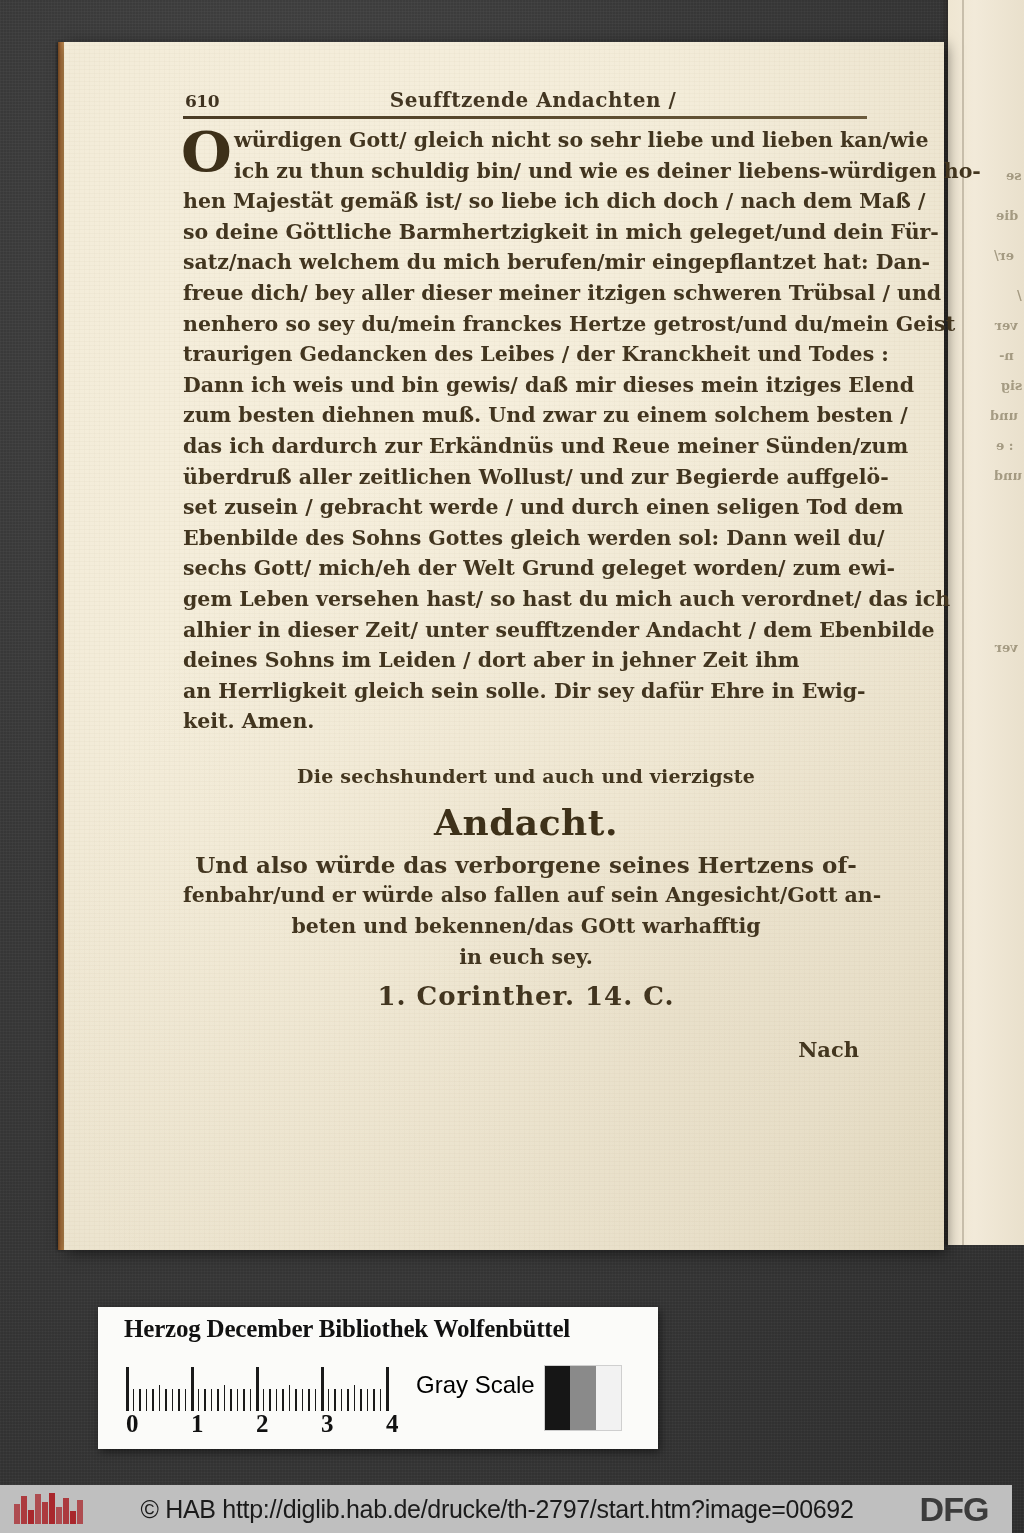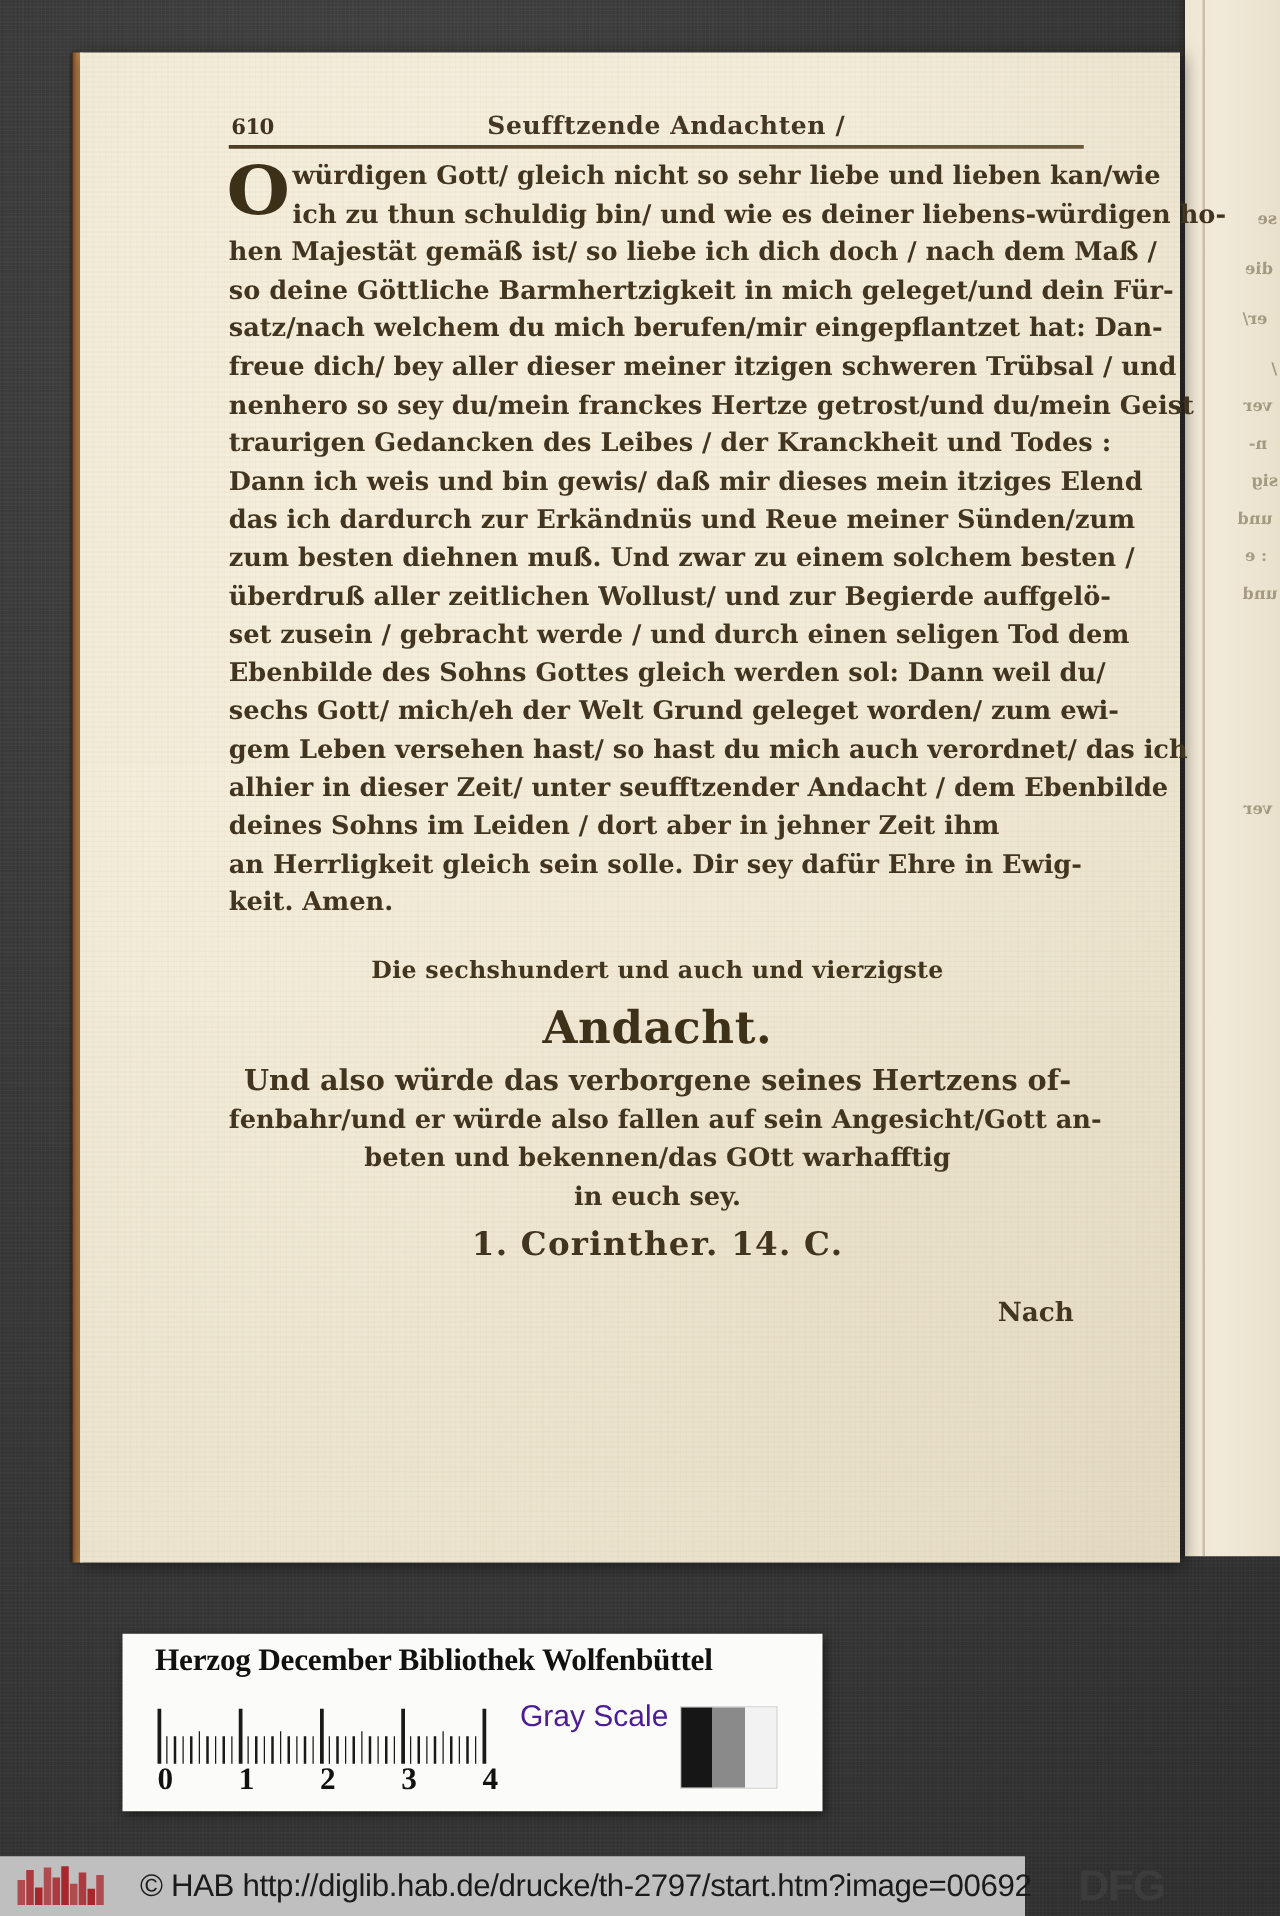--- a/index.html
+++ b/index.html
@@ -233,40 +233,40 @@
   }
   #ruler-digits span {
     position: absolute;
     font-size: 25px;
     font-weight: bold;
     color: #111;
     font-family: "Liberation Serif", serif;
   }
   #grayscale-label {
     position: absolute;
-    left: 318px; top: 53px;
+    left: 318px; top: 64px;
     font-size: 24px;
-    color: #4c1d95;
+    color: #000000;
     font-family: "Liberation Sans", sans-serif;
     white-space: nowrap;
   }
   #gray-patch {
     position: absolute;
     left: 446px; top: 58px;
     width: 76px; height: 64px;
     display: flex;
     border: 1px solid #cfcfcf;
   }
   #gray-patch i { display: block; height: 100%; flex: 1; }
 
   
   #footer {
     position: absolute;
     left: 0; top: 1485px;
-    width: 820px; height: 48px;
+    width: 1012px; height: 48px;
     background: #bfbfbf;
     display: flex;
     align-items: center;
   }
   #hab-logo {
     width: 112px; height: 48px;
     position: relative;
     flex: 0 0 112px;
   }
   #hab-logo i {
@@ -333,22 +333,22 @@
     <span class="initial">O</span>
     <span class="ln">würdigen Gott/ gleich nicht so sehr liebe und lieben kan/wie</span>
     <span class="ln">ich zu thun schuldig bin/ und wie es deiner liebens‐würdigen ho‐</span>
     <span class="ln">hen Majestät gemäß ist/ so liebe ich dich doch / nach dem Maß /</span>
     <span class="ln">so deine Göttliche Barmhertzigkeit in mich geleget/und dein Für‐</span>
     <span class="ln">satz/nach welchem du mich berufen/mir eingepflantzet hat: Dan‐</span>
     <span class="ln">freue dich/ bey aller dieser meiner itzigen schweren Trübsal / und</span>
     <span class="ln">nenhero so sey du/mein franckes Hertze getrost/und du/mein Geist</span>
     <span class="ln">traurigen Gedancken des Leibes / der Kranckheit und Todes :</span>
     <span class="ln">Dann ich weis und bin gewis/ daß mir dieses mein itziges Elend</span>
+    <span class="ln">zum besten diehnen muß.    Und zwar zu einem solchem besten /</span>
     <span class="ln">das ich dardurch zur Erkändnüs und Reue meiner Sünden/zum</span>
-    <span class="ln">zum besten diehnen muß.    Und zwar zu einem solchem besten /</span>
     <span class="ln">überdruß aller zeitlichen Wollust/ und zur Begierde auffgelö‐</span>
     <span class="ln">set zusein / gebracht werde / und durch einen seligen Tod dem</span>
     <span class="ln">Ebenbilde des Sohns Gottes gleich werden sol: Dann weil du/</span>
     <span class="ln">sechs Gott/ mich/eh der Welt Grund geleget worden/ zum ewi‐</span>
     <span class="ln">gem Leben versehen hast/ so hast du mich auch verordnet/ das ich</span>
     <span class="ln">alhier in dieser Zeit/ unter seufftzender Andacht / dem Ebenbilde</span>
     <span class="ln">deines Sohns im Leiden / dort aber in jehner Zeit ihm</span>
     <span class="ln">an Herrligkeit gleich sein solle.    Dir sey dafür Ehre in Ewig‐</span>
     <span class="ln">keit.  Amen.</span>
   </div>

